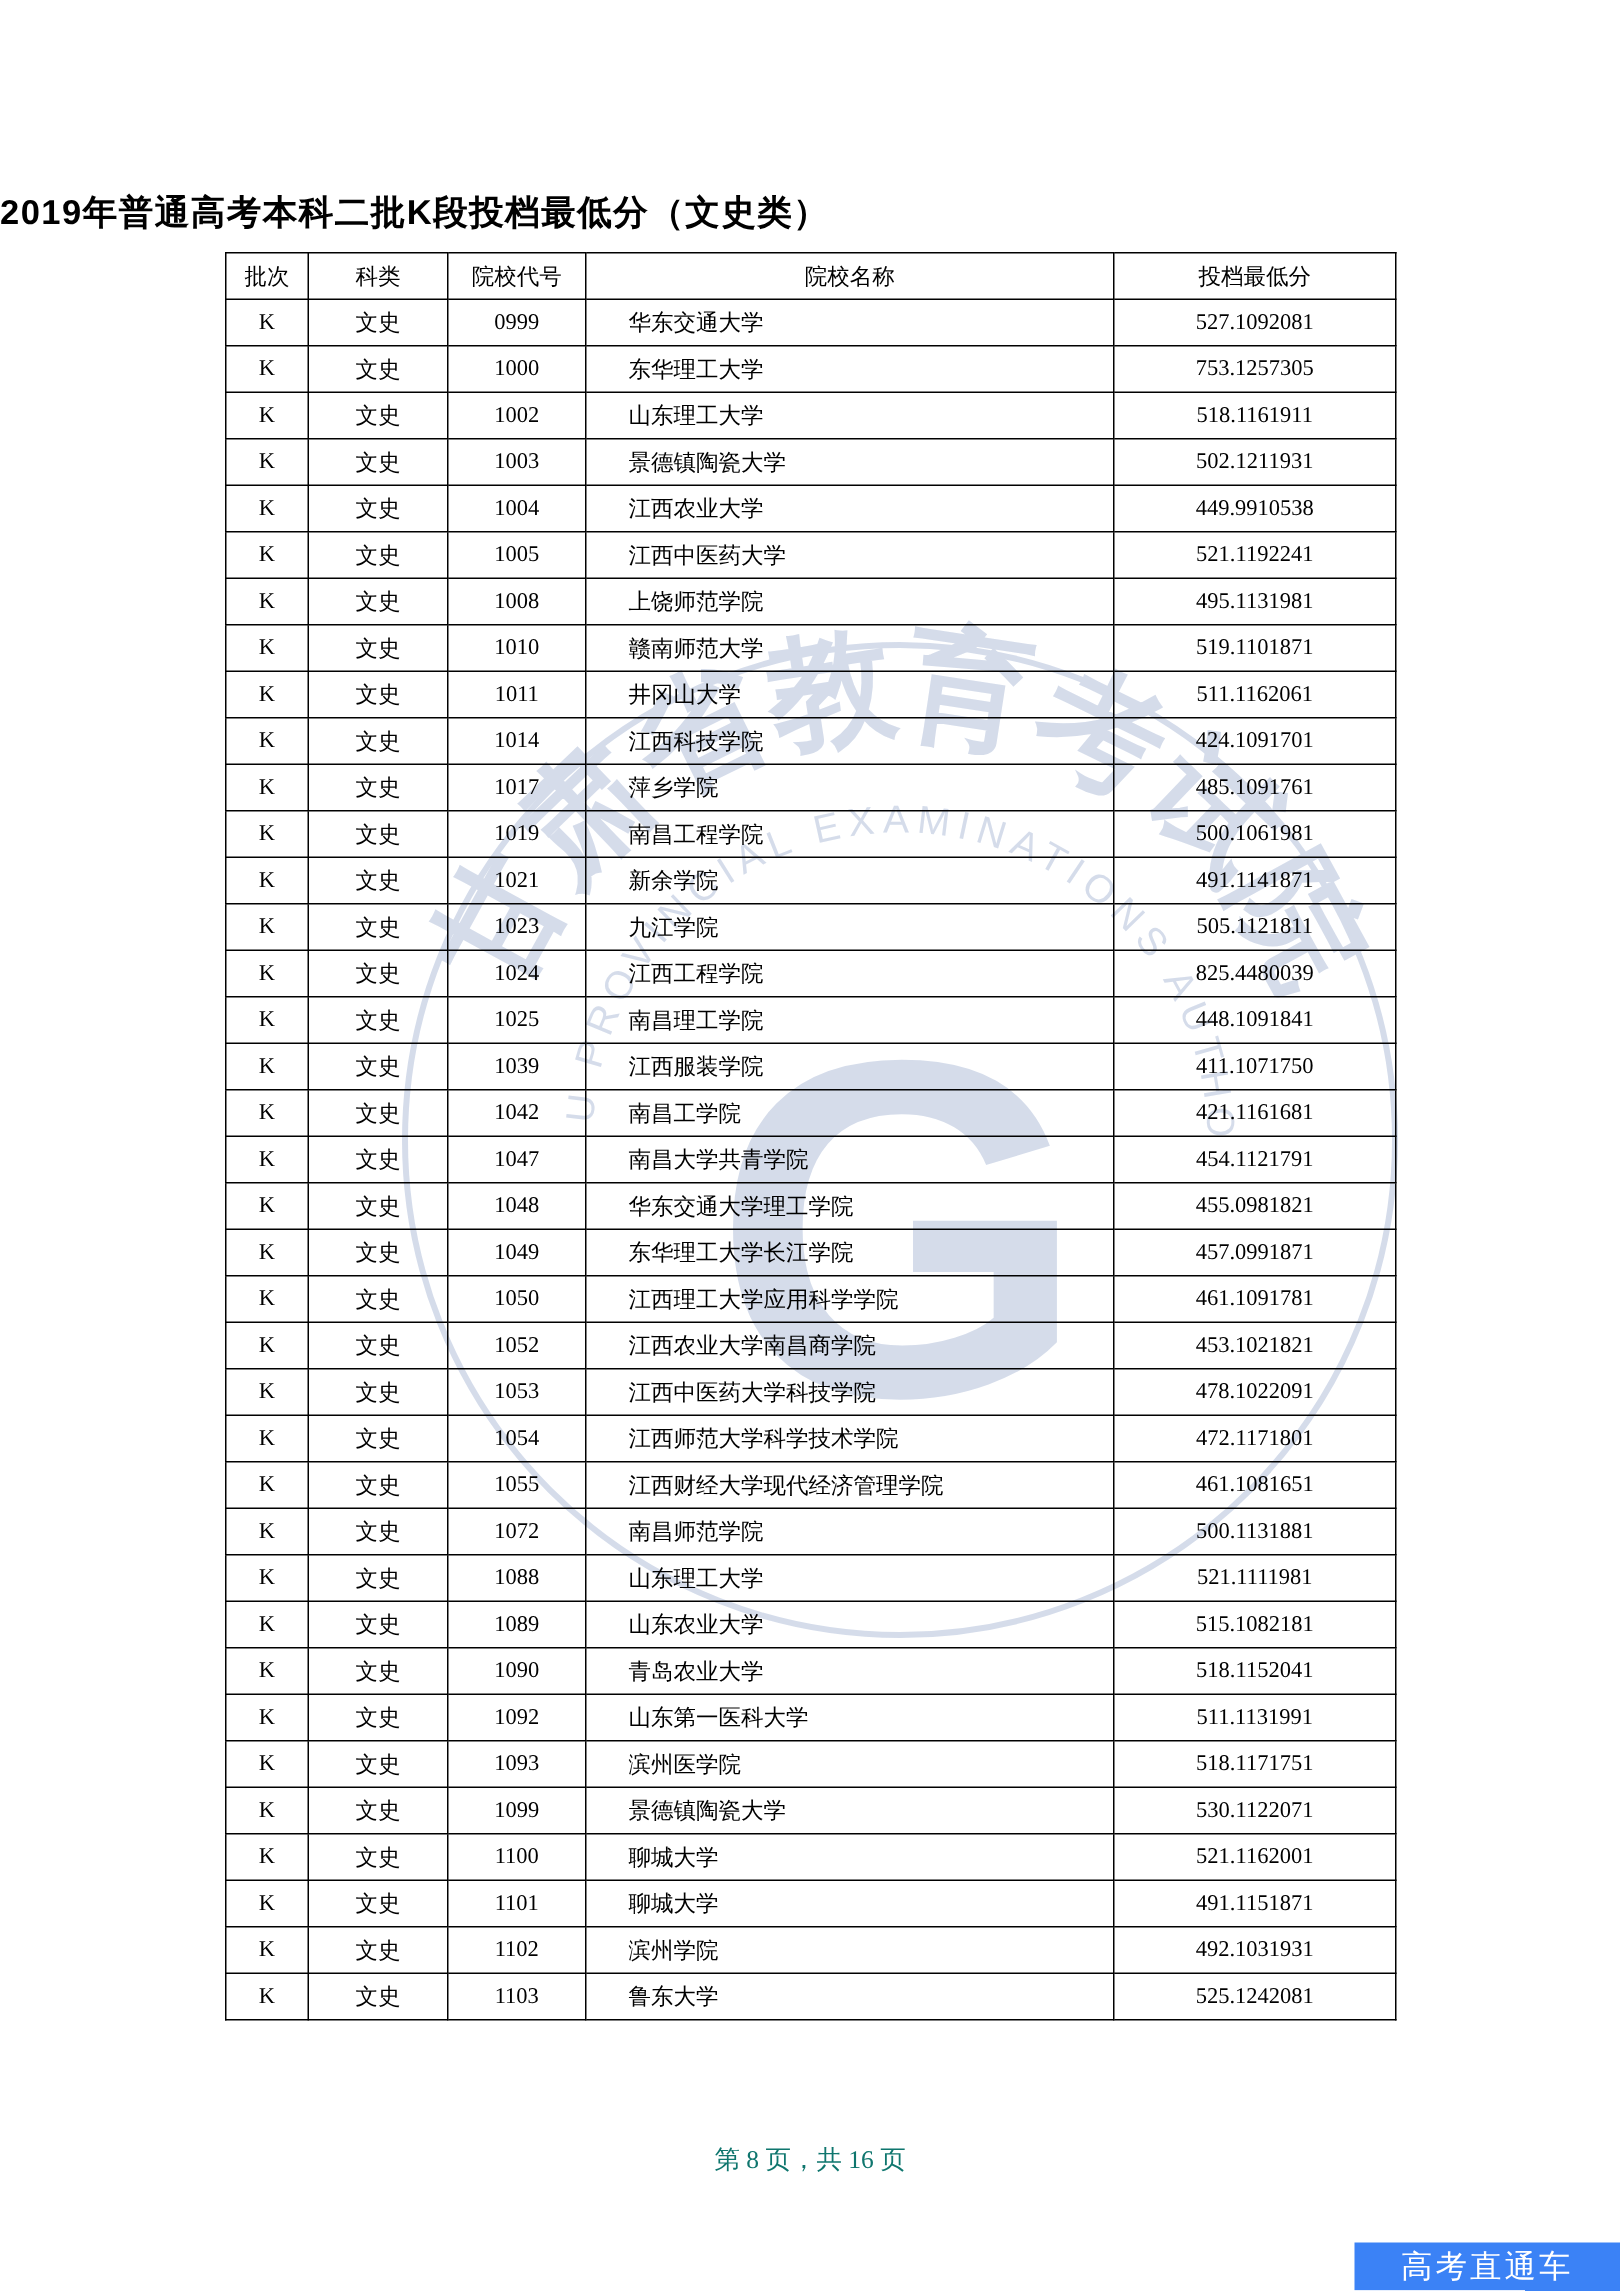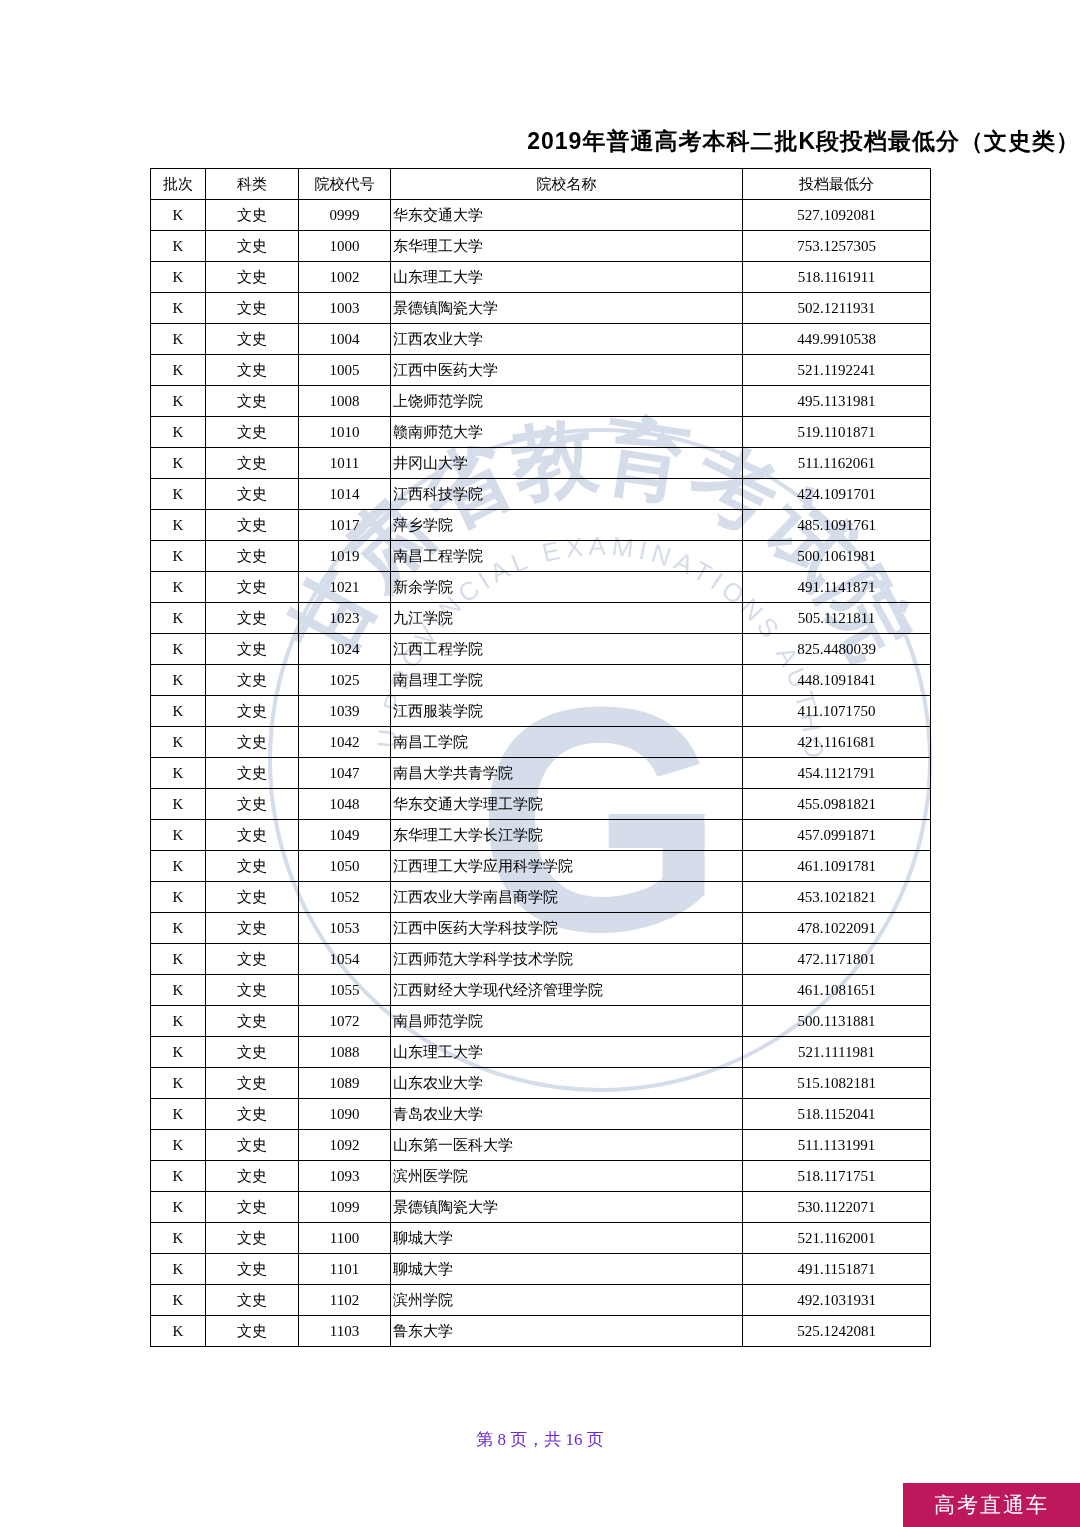--- a/index.html
+++ b/index.html
@@ -8,21 +8,21 @@
     width:1080px; height:1527px;
     margin:0 auto;
     background:#ffffff;
     font-family:"Liberation Serif","DejaVu Serif",serif;
     color:#000;
     overflow:hidden;
   }
   .page-title {
     position:absolute;
     top:126px; left:0; width:100%;
-    text-align:right;
+    text-align:left;
     font-size:23px;
     font-weight:bold;
     font-family:"Liberation Sans","DejaVu Sans",sans-serif;
     letter-spacing:1px;
     z-index:2;
     margin:0;
   }
   table.score-table {
     position:absolute;
     left:150px; top:168px;
@@ -40,44 +40,44 @@
     text-align:center;
     overflow:hidden;
     white-space:nowrap;
     font-weight:normal;
   }
   table.score-table col.w0 { width:55px; }
   table.score-table col.w1 { width:93px; }
   table.score-table col.w2 { width:92px; }
   table.score-table col.w3 { width:352px; }
   table.score-table col.w4 { width:188px; }
-  table.score-table td.c3 { text-align:left; padding-left:2px; }
+  table.score-table td.c3 { text-align:left; padding-left:28px; }
   
   .watermark {
     position:absolute;
     left:250px; top:410px;
     width:700px; height:700px;
     color:#b3c0da;
     opacity:0.55;
     z-index:1;
     pointer-events:none;
   }
   .page-footer {
     position:absolute;
     top:1428px; left:0; width:100%;
     text-align:center;
     font-size:17px;
-    color:#6d28d9;
+    color:#0f766e;
     z-index:2;
   }
   .corner-badge {
     position:absolute;
     right:0; bottom:0;
-    width:177px; height:44px;
-    background:#be185d;
+    width:177px; height:32px;
+    background:#3b82f6;
     color:#ffffff;
     display:flex;
     align-items:center;
     justify-content:center;
     font-size:21px;
     font-family:"Liberation Sans","DejaVu Sans",sans-serif;
     letter-spacing:2px;
     z-index:3;
     margin-left:40px;
   }

